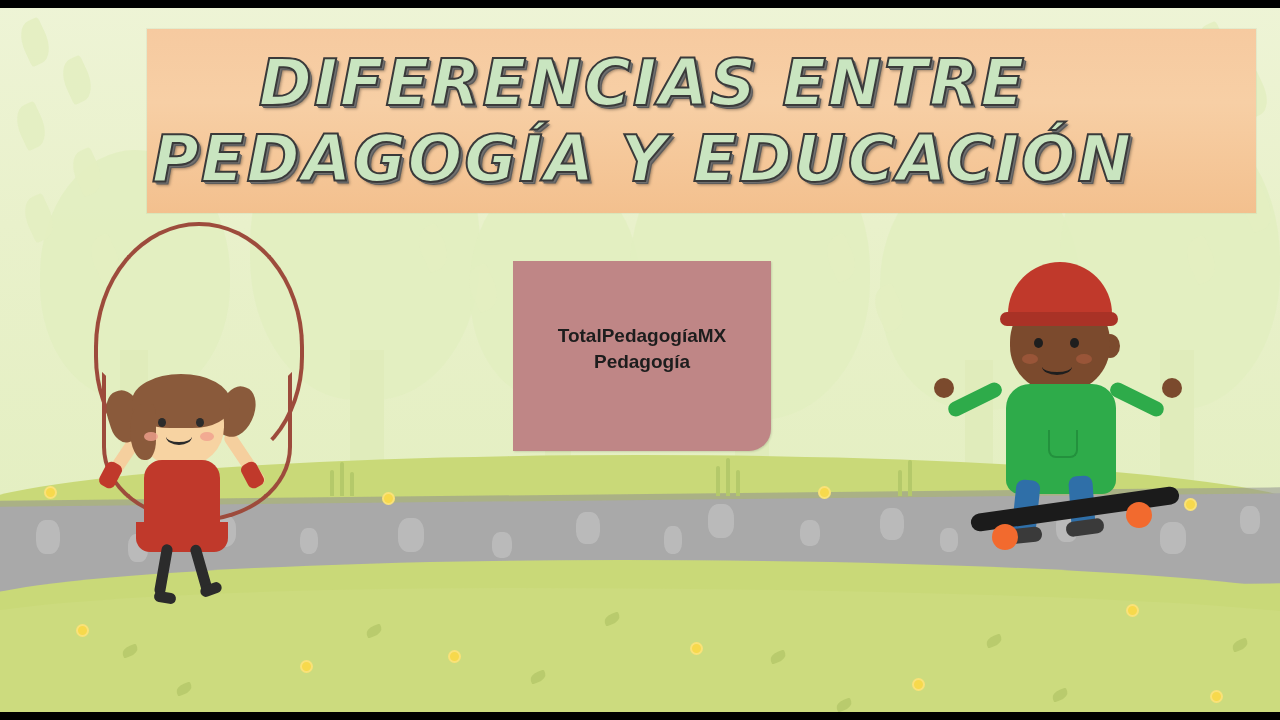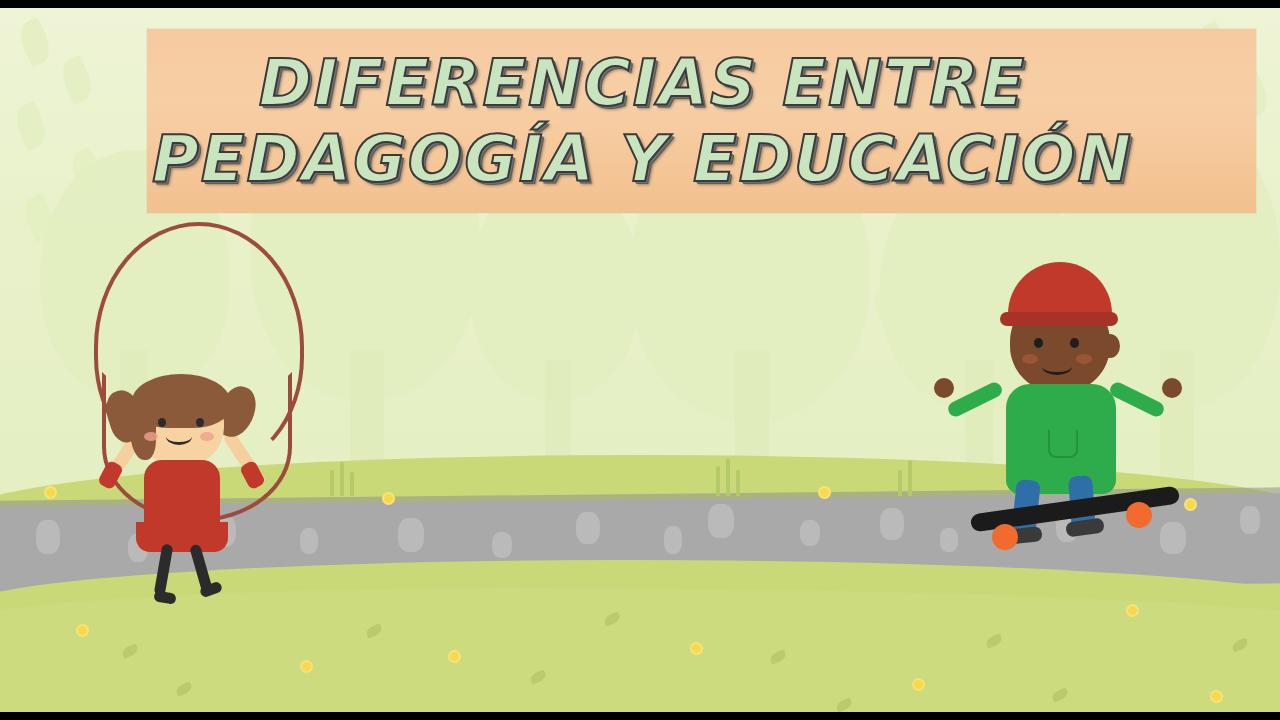--- a/index.html
+++ b/index.html
@@ -474,16 +474,20 @@
     <div class="board"></div>
     <div class="wheel" style="left:62px; top:262px;"></div>
     <div class="wheel" style="left:196px; top:240px;"></div>
   </div>
 
   <div id="title-banner">
     <div id="title-text">DIFERENCIAS ENTRE
 PEDAGOGÍA Y EDUCACIÓN</div>
   </div>
 
+  <div id="content-card">
+    <div id="card-text">TotalPedagogíaMX
+Pedagogía</div>
+  </div>
 
   <div class="bar-top"></div>
   <div class="bar-bottom"></div>
 </div>
 
 </body></html>

